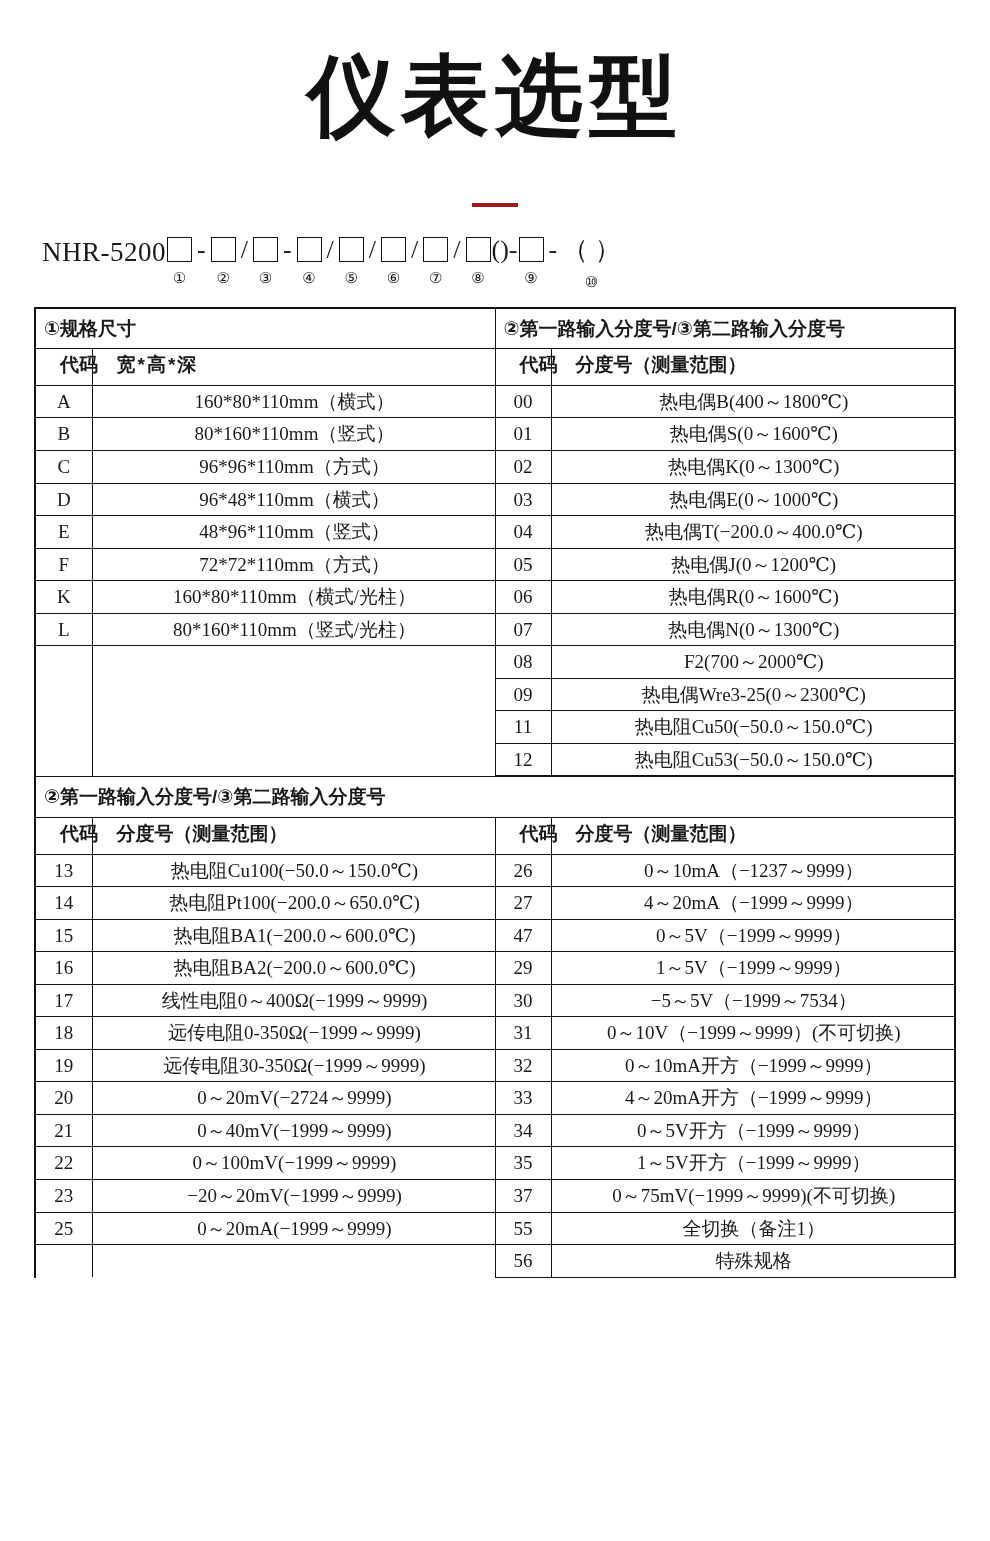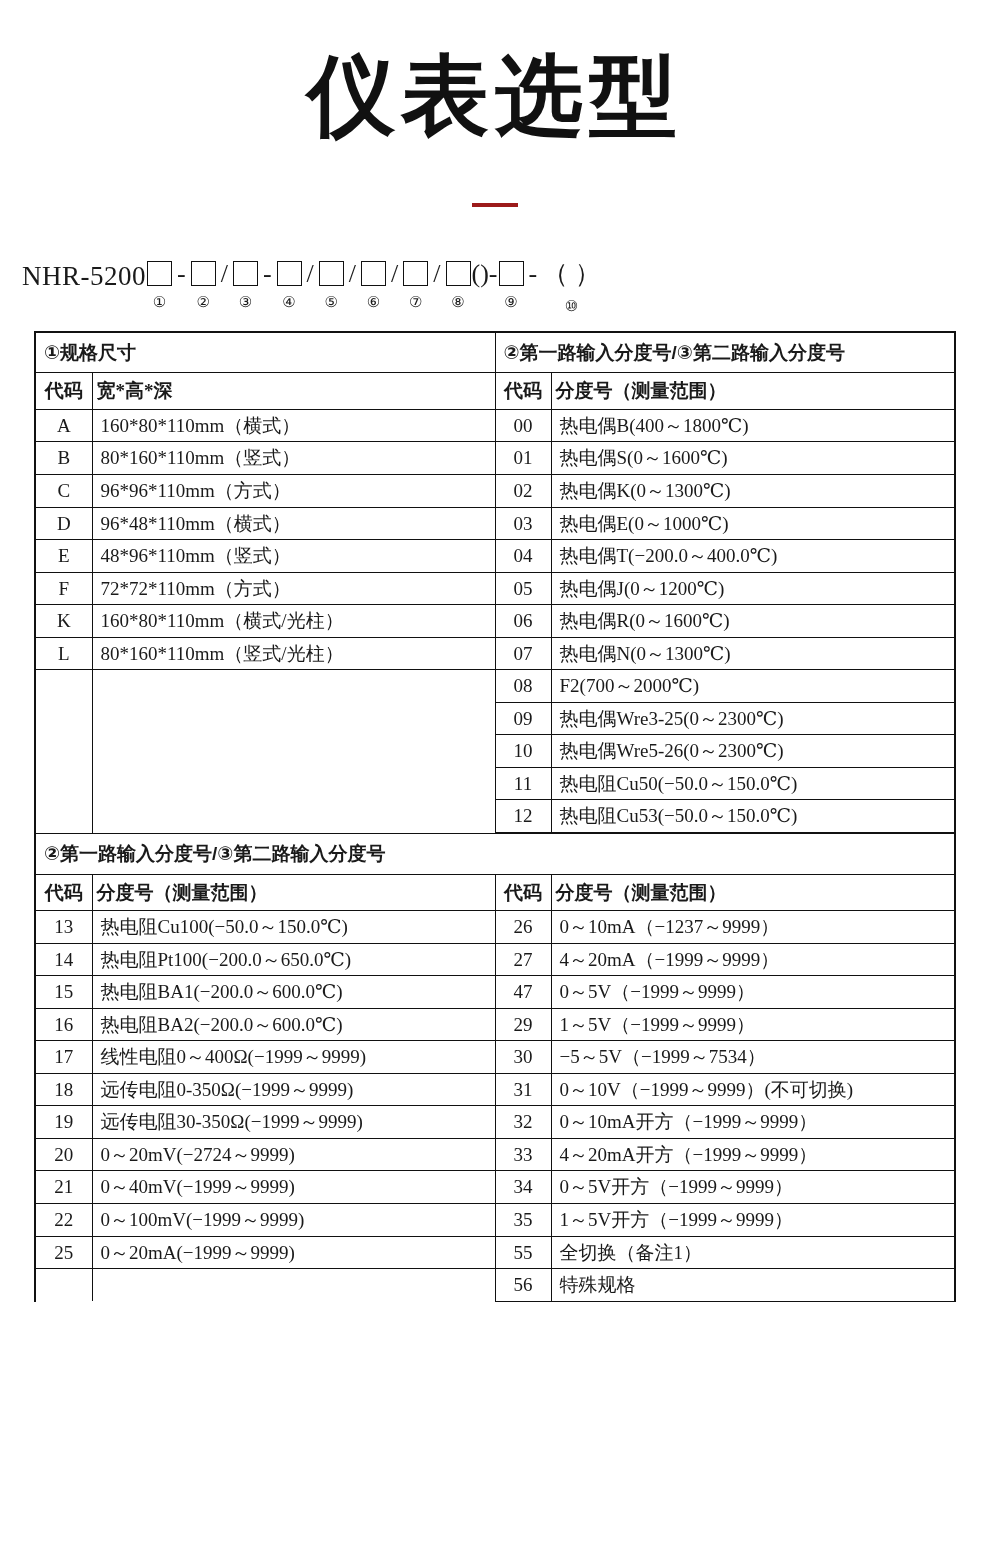--- a/index.html
+++ b/index.html
@@ -32,22 +32,22 @@
     padding-top: 48px;
     line-height: 1.1;
   }
   .title-rule {
     width: 46px;
     height: 4px;
     background: #9c1a1a;
     margin: 58px auto 0 auto;
   }
   .code-line {
-    margin-top: 48px;
-    padding-left: 22px;
+    margin-top: 24px;
+    padding-left: 42px;
     display: flex;
     align-items: flex-start;
     font-family: "Liberation Serif", "DejaVu Serif", serif;
   }
   .code-prefix {
     font-size: 27px;
     line-height: 38px;
     letter-spacing: 0.5px;
     padding-top: 2px;
   }
@@ -106,32 +106,32 @@
   .hdr {
     font-weight: bold;
     font-family: "Liberation Sans", "DejaVu Sans", sans-serif;
     font-size: 19px;
     text-align: left;
     padding: 6px 8px;
     margin-left: 32px;
   }
   .colhdr {
     font-weight: bold;
-    font-family: Liberation Serif, serif;
+    font-family: Liberation Mono, monospace;
     font-size: 19px;
     text-align: left;
-    padding: 4px 4px;
+    padding: 4px 24px;
   }
   .c-code {
     width: 56px;
     text-align: center;
     font-size: 19px;
   }
   .cell-txt {
-    text-align: left;
+    text-align: center;
     padding-left: 8px;
   }
   .no-outer-left { border-left: none; }
   .no-outer-right { border-right: none; }
   .no-outer-top { border-top: none; }
 </style>
 </head>
 <body>
 
 <div class="page">
@@ -283,26 +283,20 @@
       </tr>
       <tr>
         <td class="no-outer-left" style="border-bottom:none;border-top:none;"></td>
         <td style="border-bottom:none;border-top:none;"></td>
         <td class="c-code">09</td>
         <td class="cell-txt no-outer-right">热电偶Wre3-25(0～2300℃)</td>
       </tr>
       <tr>
         <td class="no-outer-left" style="border-bottom:none;border-top:none;"></td>
         <td style="border-bottom:none;border-top:none;"></td>
-        <td class="c-code">10</td>
-        <td class="cell-txt no-outer-right">热电偶Wre5-26(0～2300℃)</td>
-      </tr>
-      <tr>
-        <td class="no-outer-left" style="border-bottom:none;border-top:none;"></td>
-        <td style="border-bottom:none;border-top:none;"></td>
         <td class="c-code">11</td>
         <td class="cell-txt no-outer-right">热电阻Cu50(−50.0～150.0℃)</td>
       </tr>
       <tr>
         <td class="no-outer-left" style="border-bottom:none;border-top:none;"></td>
         <td style="border-bottom:none;border-top:none;"></td>
         <td class="c-code">12</td>
         <td class="cell-txt no-outer-right">热电阻Cu53(−50.0～150.0℃)</td>
       </tr>
     </tbody>
@@ -380,20 +374,26 @@
         <td class="c-code">34</td>
         <td class="cell-txt no-outer-right">0～5V开方（−1999～9999）</td>
       </tr>
       <tr>
         <td class="c-code no-outer-left">22</td>
         <td class="cell-txt">0～100mV(−1999～9999)</td>
         <td class="c-code">35</td>
         <td class="cell-txt no-outer-right">1～5V开方（−1999～9999）</td>
       </tr>
       <tr>
+        <td class="c-code no-outer-left">23</td>
+        <td class="cell-txt">−20～20mV(−1999～9999)</td>
+        <td class="c-code">37</td>
+        <td class="cell-txt no-outer-right">0～75mV(−1999～9999)(不可切换)</td>
+      </tr>
+      <tr>
         <td class="c-code no-outer-left">25</td>
         <td class="cell-txt">0～20mA(−1999～9999)</td>
         <td class="c-code">55</td>
         <td class="cell-txt no-outer-right">全切换（备注1）</td>
       </tr>
       <tr>
         <td class="no-outer-left" style="border-bottom:none;"></td>
         <td style="border-bottom:none;"></td>
         <td class="c-code">56</td>
         <td class="cell-txt no-outer-right">特殊规格</td>

